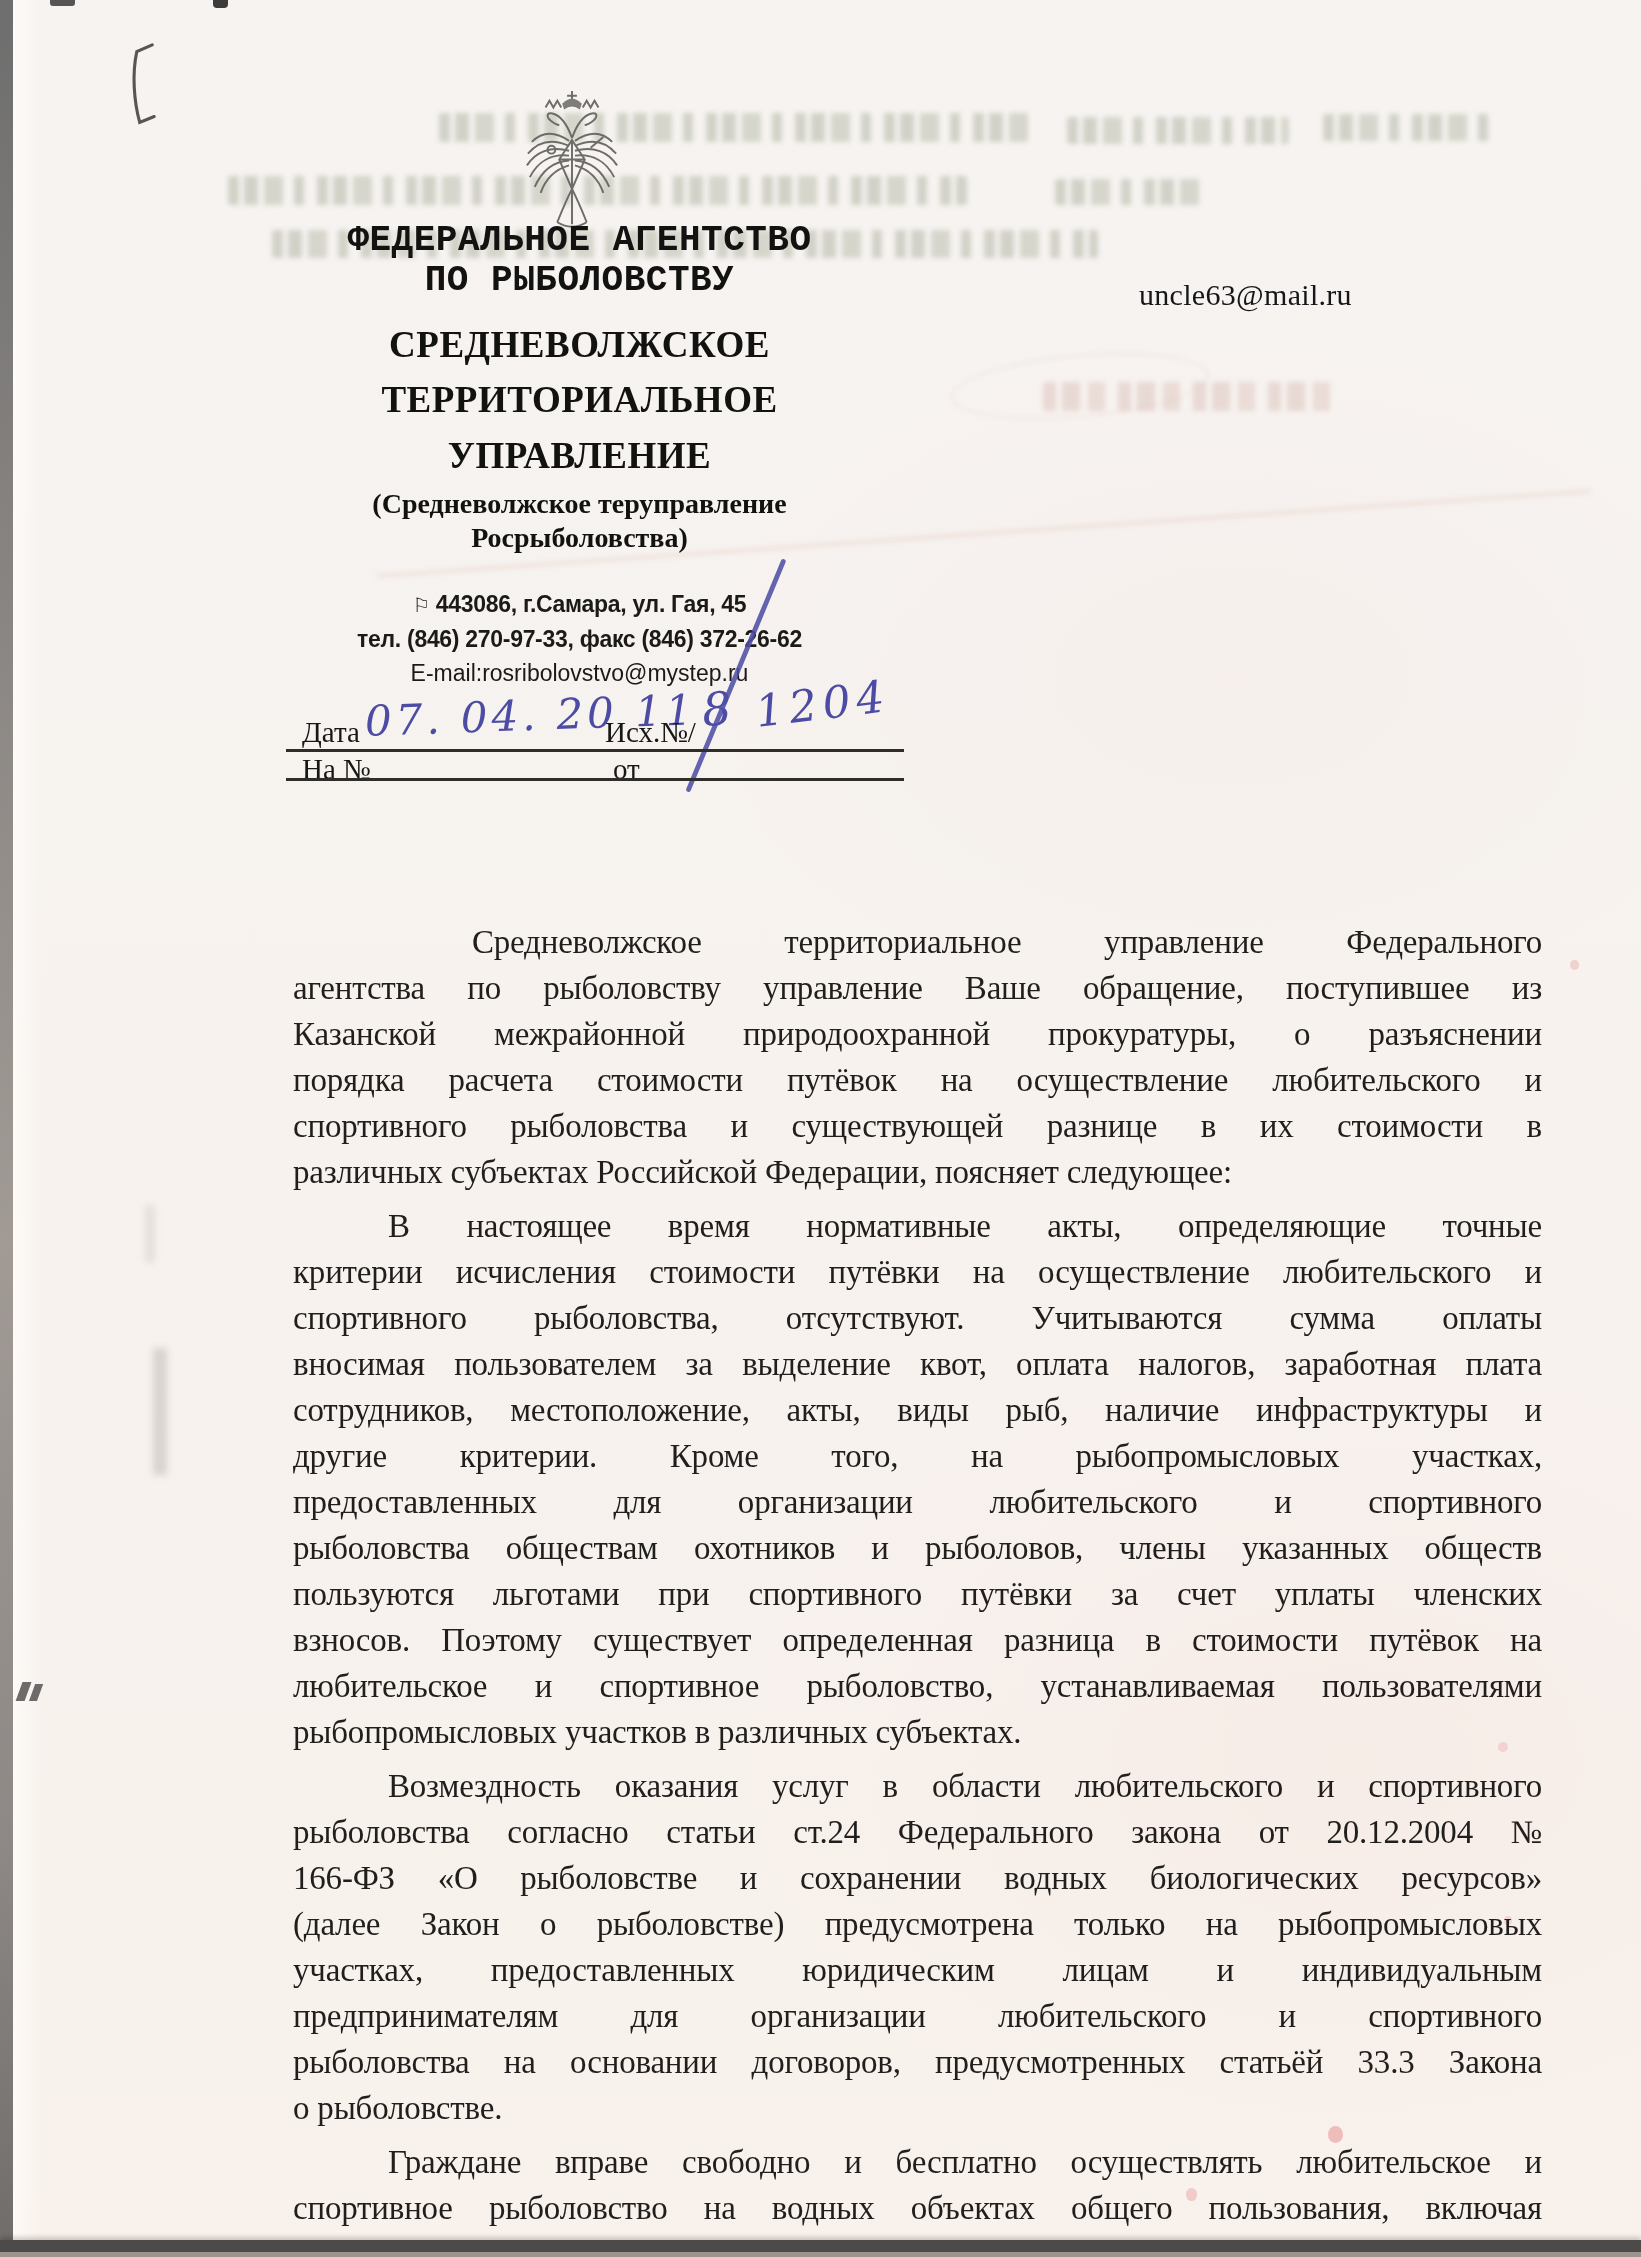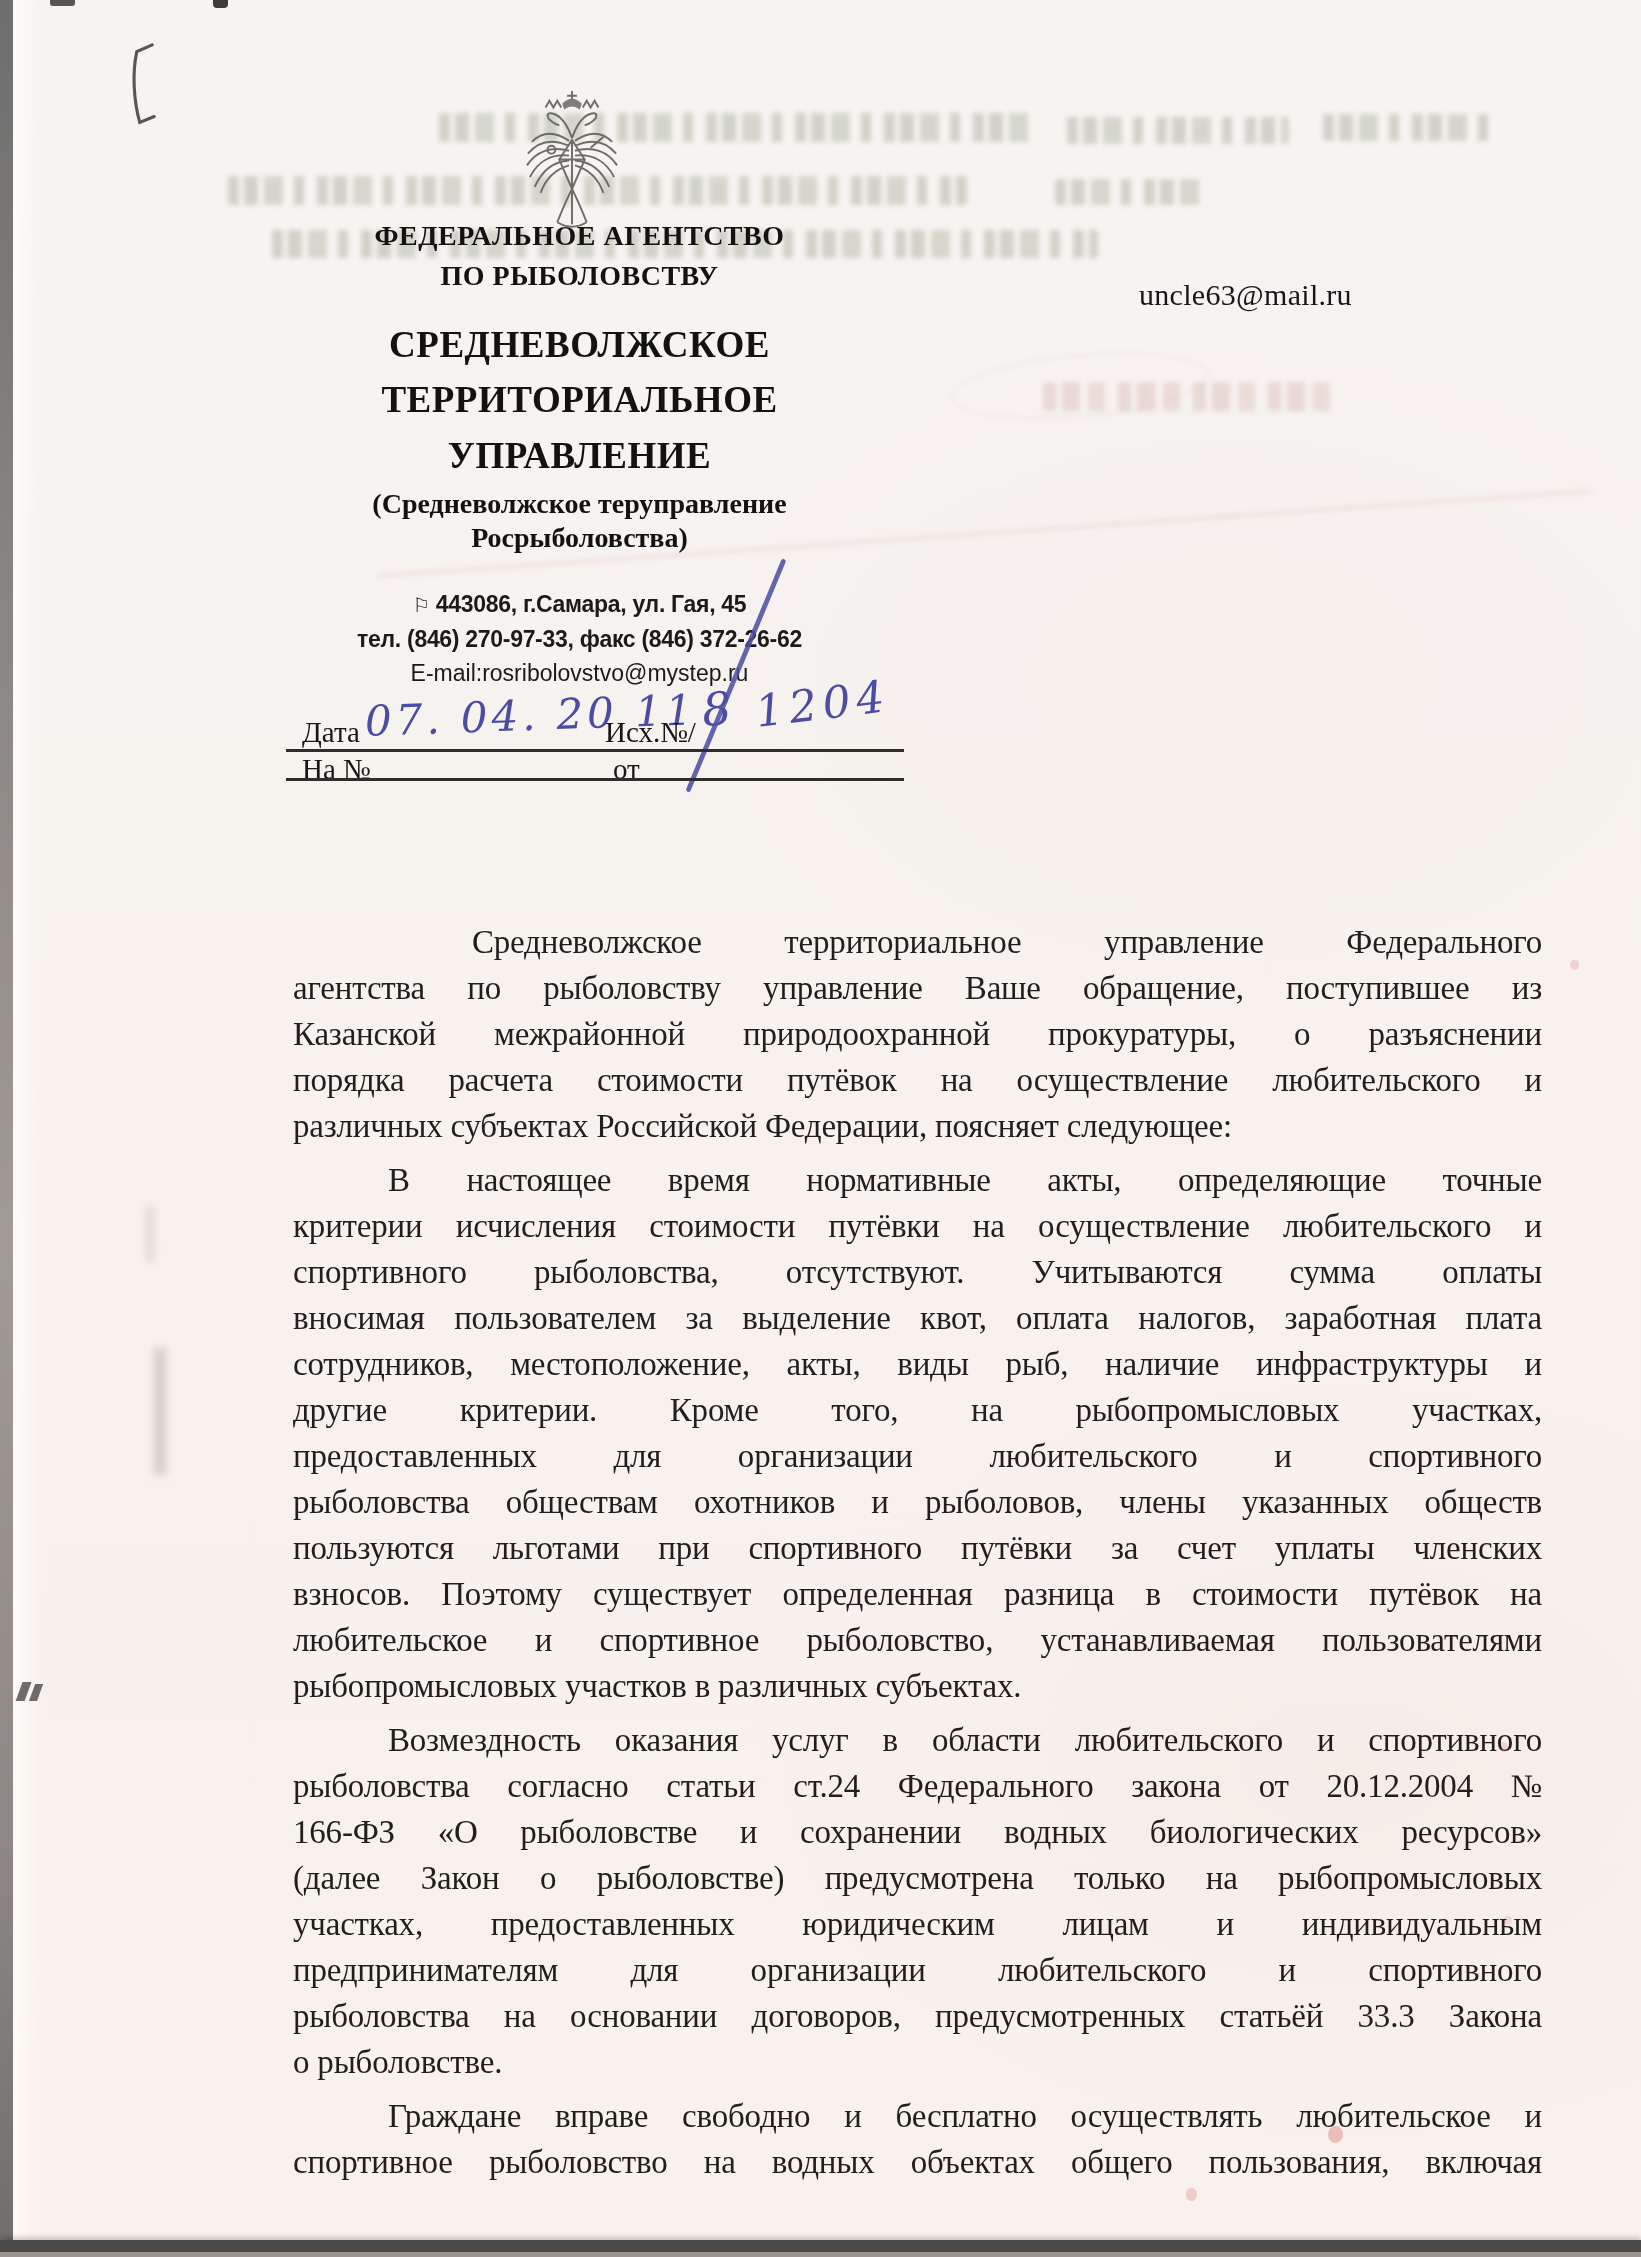--- a/index.html
+++ b/index.html
@@ -30,21 +30,21 @@
   .bleed-pink { filter:blur(2.9px); opacity:.33; border-radius:2.9px;
     background:repeating-linear-gradient(90deg,#cda79e 0 12.6px,transparent 12.6px 19.3px,#cda79e 19.3px 37px,transparent 37px 45px,#d4b0a6 45px 62px,transparent 62px 75px); }
   .stamp-oval { border:1.9px solid rgba(205,168,158,.32); border-radius:50%; filter:blur(1.9px); transform:rotate(-5deg); }
   .crease { background:rgba(208,163,152,.22); filter:blur(2.9px); transform:rotate(-4deg); transform-origin:left center; }
   .dot { border-radius:50%; }
   .smudge { filter:blur(3.9px); background:rgba(105,105,105,.22); }
   .corner-mark { background:#3d3d3d; opacity:.75; }
 
   
   .lh { left:290px; width:579px; text-align:center; color:#121211; }
-  .lh-agency { font-size:28px; font-weight:bold; letter-spacing:0.5px; }
+  .lh-agency { font-size:36px; font-weight:bold; letter-spacing:0.5px;font-family:Liberation Mono, monospace; }
   .lh-org { font-size:37px; font-weight:bold; letter-spacing:0.5px; }
   .lh-alt { font-size:28px; font-weight:bold; }
   .lh-addr { font-family:"Liberation Sans","DejaVu Sans",sans-serif; font-size:23px; font-weight:bold; letter-spacing:-0.3px; color:#1a1a19; }
   .lh-mail { font-family:"Liberation Sans","DejaVu Sans",sans-serif; font-size:23px; font-weight:normal; color:#1a1a19; }
   .marker { font-size:19.3px; font-weight:normal; }
 
   .recipient { font-size:30px; color:#16161a; letter-spacing:0.3px; }
 
   
   .ref-label { font-size:29px; font-weight:normal; color:#171716; }
@@ -149,20 +149,21 @@
   <div class="abs ref-label" style="left:302px; top:753px;">На №</div>
   <div class="abs ref-label" style="left:613px; top:753px;">от</div>
   <div class="abs rule" style="left:286px; top:778px; width:618px;"></div>
 
   <div class="abs body-block">
     <div class="para p1">
       <div class="bline first">Средневолжское территориальное управление Федерального</div>
       <div class="bline">агентства по рыболовству  управление Ваше обращение, поступившее из</div>
       <div class="bline">Казанской межрайонной природоохранной прокуратуры, о разъяснении</div>
       <div class="bline">порядка расчета стоимости путёвок на осуществление любительского и</div>
+      <div class="bline">спортивного рыболовства и существующей разнице в их стоимости в</div>
       <div class="bline end">различных субъектах Российской Федерации, поясняет следующее:</div>
     </div>
     <div class="para p2">
       <div class="bline first">В настоящее время  нормативные акты, определяющие точные</div>
       <div class="bline">критерии исчисления стоимости путёвки на осуществление любительского и</div>
       <div class="bline">спортивного рыболовства, отсутствуют. Учитываются сумма оплаты</div>
       <div class="bline">вносимая пользователем за выделение квот, оплата налогов, заработная плата</div>
       <div class="bline">сотрудников, местоположение, акты, виды рыб, наличие инфраструктуры и</div>
       <div class="bline">другие критерии.  Кроме того, на рыбопромысловых участках,</div>
       <div class="bline">предоставленных для организации любительского и спортивного</div>

